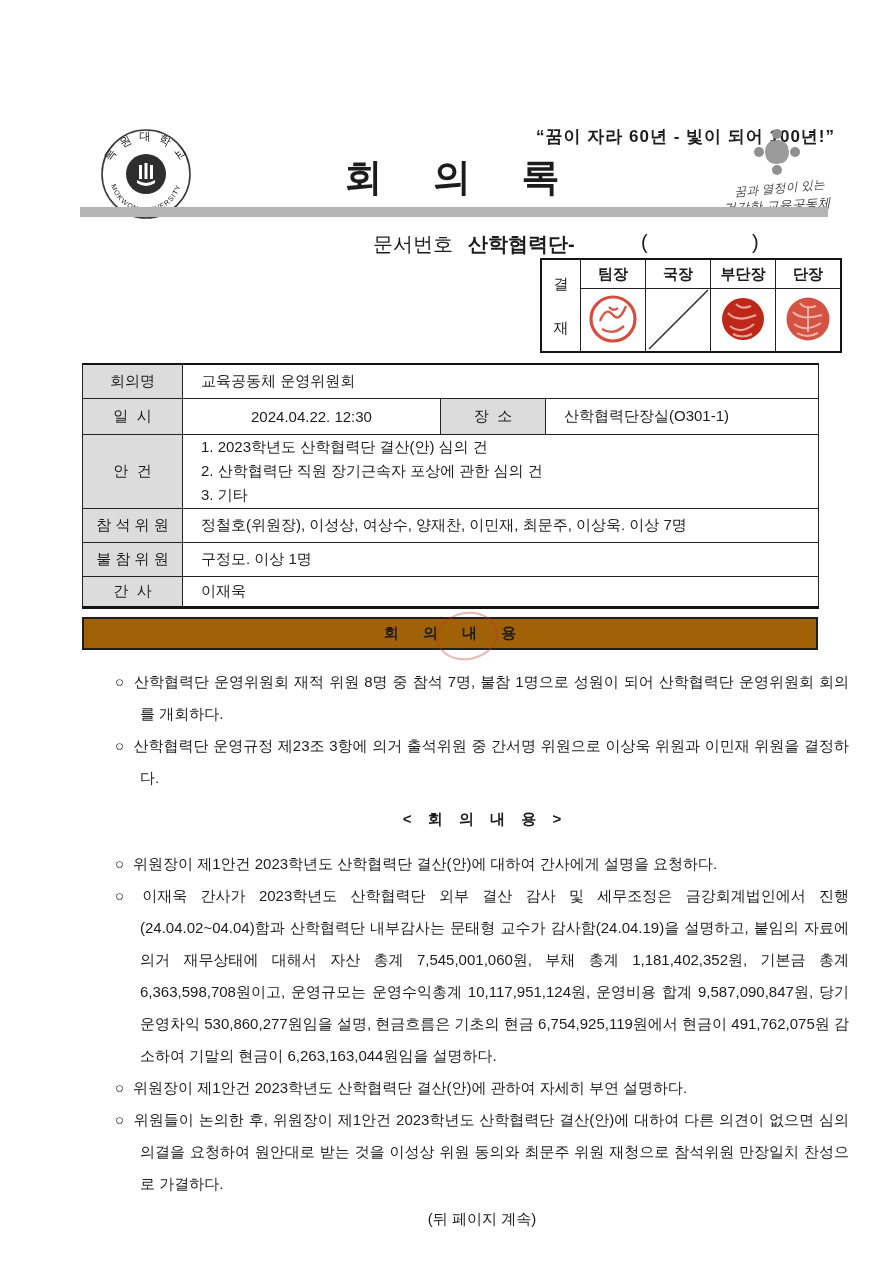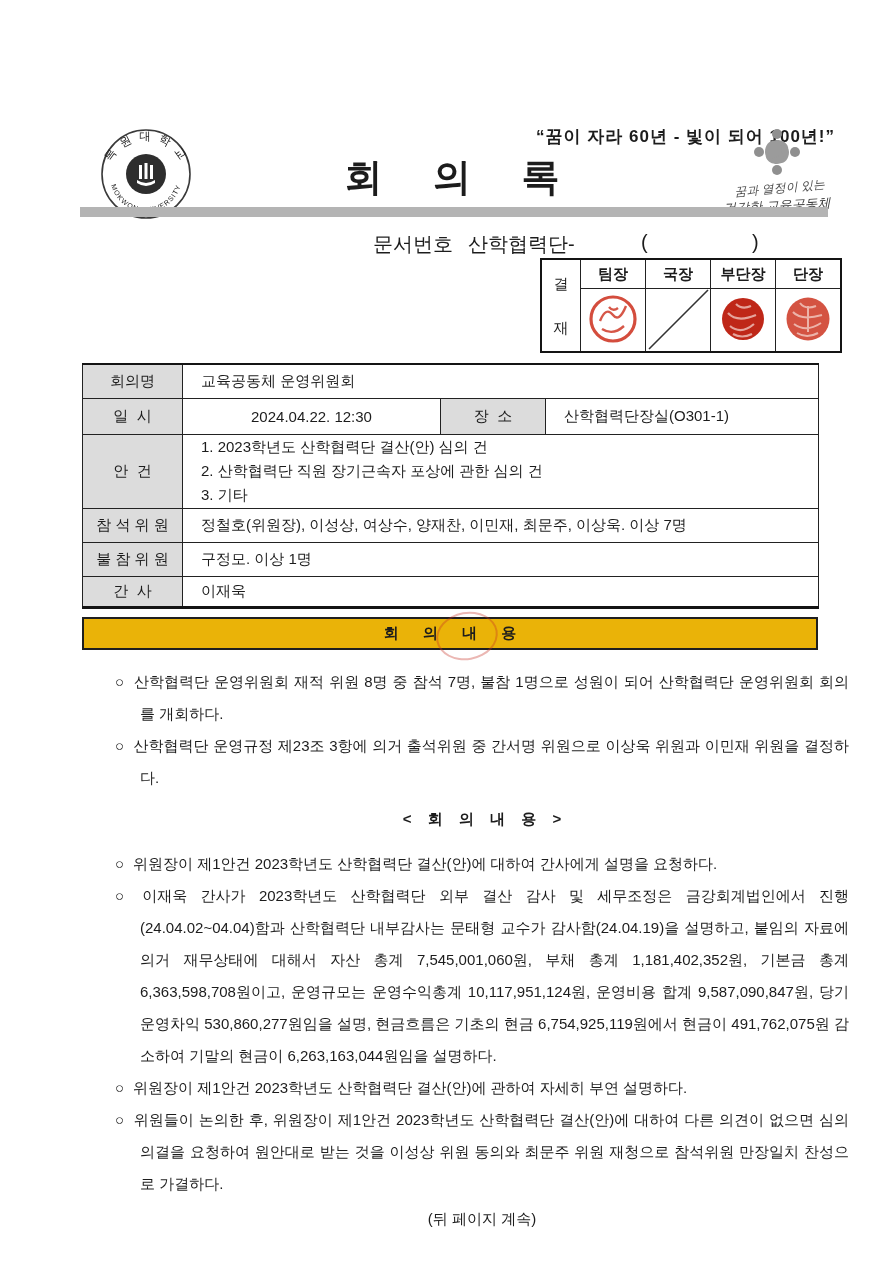--- a/index.html
+++ b/index.html
@@ -12,21 +12,21 @@
   .doc-title{position:absolute;top:152px;left:82px;width:740px;text-align:center;
           font-size:38px;font-weight:bold;letter-spacing:20px;text-indent:20px;}
   .logo-left{position:absolute;left:90px;top:124px;}
   .logo-right{position:absolute;left:722px;top:122px;}
   .gray-bar{position:absolute;left:80px;top:207px;width:748px;height:10px;background:#b4b4b4;}
 
   
   .docnum{position:absolute;top:231px;left:0;width:893px;height:22px;font-size:20px;}
   .docnum span{position:absolute;top:0;}
   .dn-label{left:373px;}
-  .dn-prefix{left:468px;}
+  .dn-prefix{left:468px;font-weight:bold;}
   .dn-open{left:641px;}
   .dn-close{left:752px;}
 
   
   .approval{position:absolute;left:540px;top:258px;border-collapse:collapse;table-layout:fixed;
             border:2px solid #141414;font-size:15px;}
   .approval th,.approval td{border:1.5px solid #222;text-align:center;vertical-align:middle;
             font-weight:normal;padding:0;}
   .approval th{height:28px;font-weight:bold;}
   .approval .stamp-row td{height:62px;position:relative;}
@@ -40,21 +40,21 @@
         font-size:15px;border-top:2px solid #141414;border-bottom:3px solid #141414;
         border-left:1.5px solid #141414;border-right:1.5px solid #141414;}
   .info td{border:1.5px solid #222;vertical-align:middle;padding:0;}
   .info .lbl{background:#dcdcdc;text-align:center;white-space:pre;}
   .info .val{padding-left:18px;}
   .info .val-center{text-align:center;padding-left:0;margin-top:40px;}
   .r1{height:34px;}.r2{height:36px;}.r3{height:74px;}.r4{height:34px;}.r5{height:34px;}.r6{height:31px;}
   .agenda{white-space:pre-line;line-height:24px;padding-top:3px;padding-bottom:3px;}
 
   
-  .banner{position:absolute;left:82px;top:617px;width:732px;height:29px;background:#eab308;
+  .banner{position:absolute;left:82px;top:617px;width:732px;height:29px;background:#a16207;
           border:2px solid #1f1f1f;display:flex;align-items:center;justify-content:center;
           font-size:15px;font-weight:600;letter-spacing:10px;text-indent:10px;}
   .banner-stamp{position:absolute;left:50%;top:-7px;margin-left:-14px;width:58px;height:44px;
           border:2px solid rgba(198,48,38,.35);border-radius:50%;transform:rotate(-10deg);
           pointer-events:none;}
 
   
   .meeting-body{position:absolute;left:86px;top:666px;width:734px;font-size:15px;line-height:32px;
           text-align:justify;margin-left:29px;}
   .para{padding-left:25px;text-indent:-25px;margin:0;}

